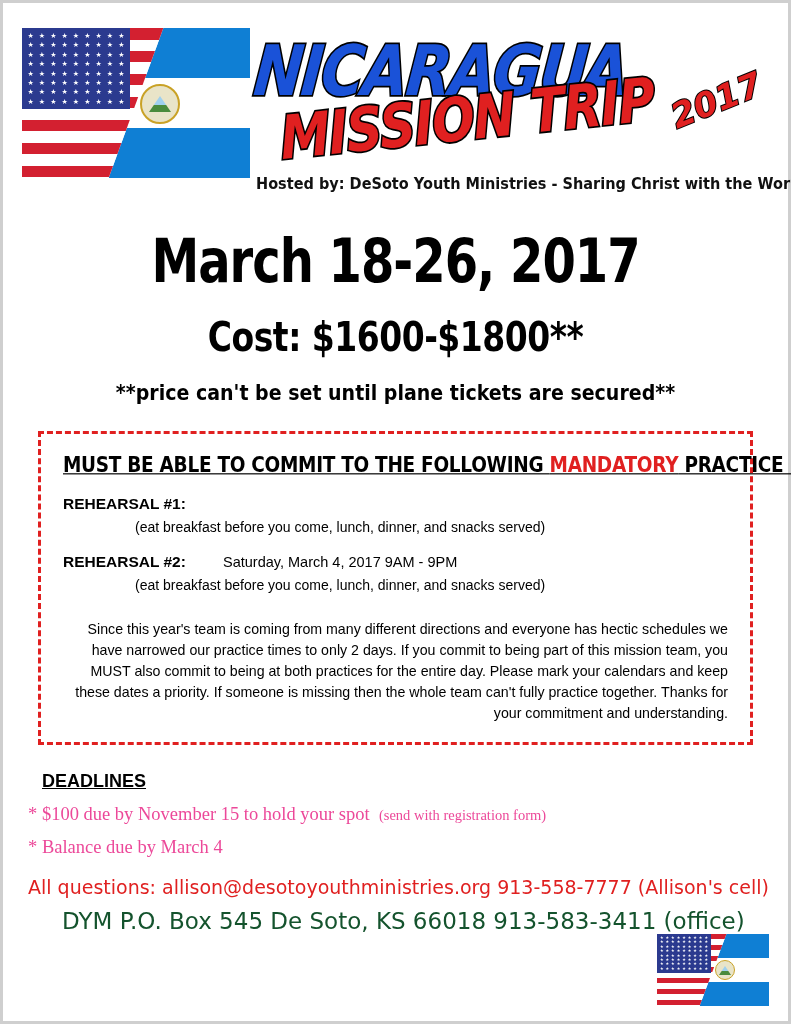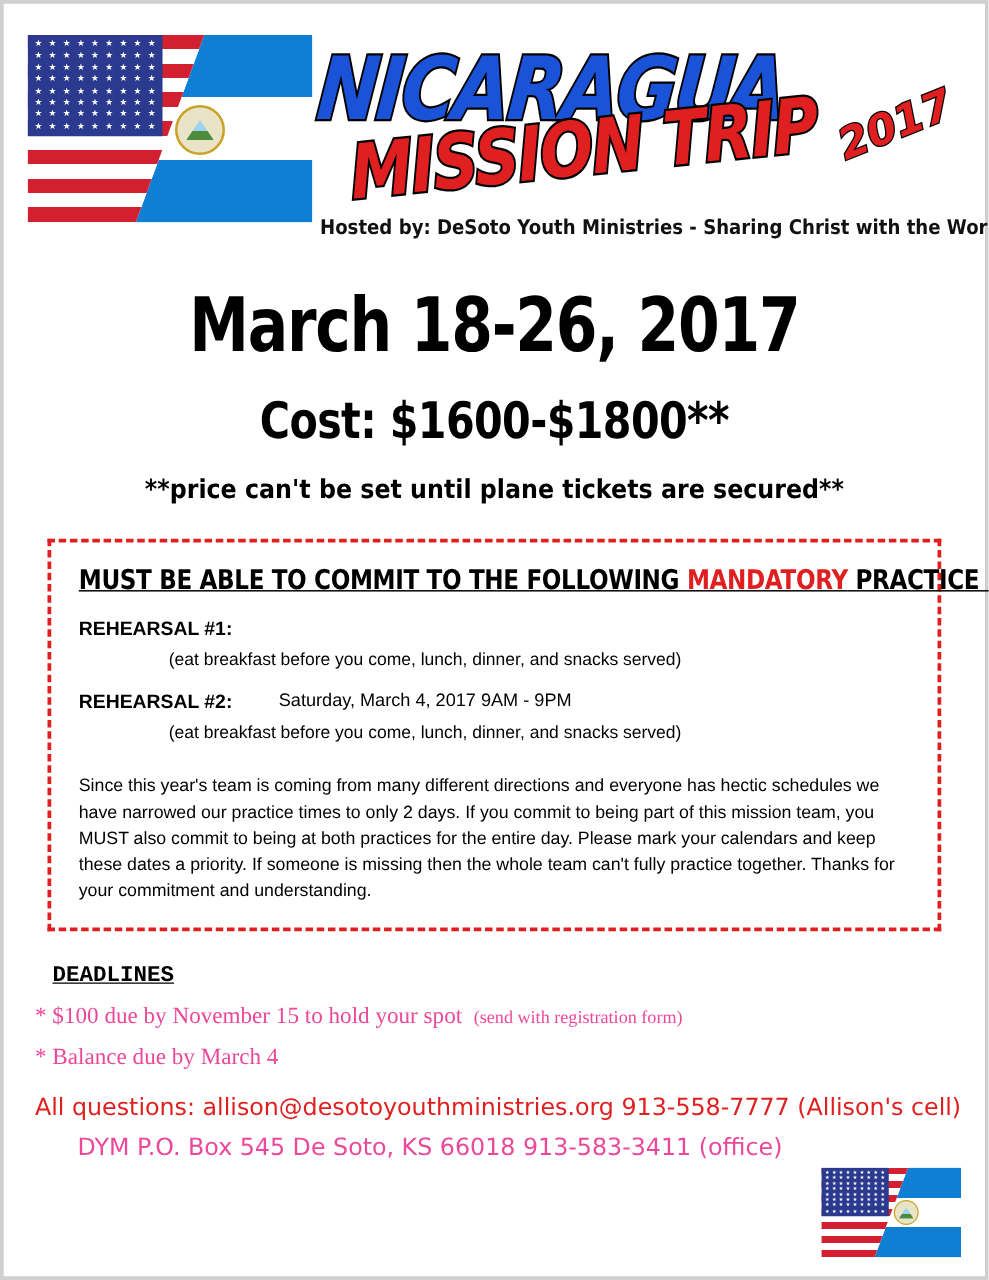--- a/index.html
+++ b/index.html
@@ -217,21 +217,21 @@
     white-space: nowrap;
     margin-bottom: 22px;
     letter-spacing: -0.3px;
   }
   .commit-head .mandatory {
     color: #e02020;
   }
   .rehearsal-row {
     margin-top: 18px;
     display: flex;
-    align-items: flex-start;
+    align-items: center;
   }
   .reh-label {
     font-family: "Liberation Sans", sans-serif;
     font-weight: bold;
     font-size: 15.5px;
     color: #000000;
     width: 160px;
     flex: 0 0 160px;
   }
   .reh-value {
@@ -245,25 +245,26 @@
     color: #000000;
     margin-left: 72px;
     margin-top: 6px;
   }
   .para {
     font-family: "Liberation Sans", sans-serif;
     font-size: 14.2px;
     line-height: 21px;
     color: #000000;
     margin-top: 26px;
+    text-align: right;
   }
 
   
   .deadlines-head {
-    font-family: Liberation Mono, monospace;
+    font-family: Liberation Sans, sans-serif;
     font-weight: bold;
     font-size: 18px;
     color: #000000;
     text-decoration: underline;
     margin: 26px 0 0 42px;
   }
   .deadline-item {
     font-family: Liberation Serif, serif;
     font-size: 18.5px;
     color: #ec4899;
@@ -277,22 +278,22 @@
   
   .contact1 {
     font-family: "DejaVu Sans", sans-serif;
     font-size: 19px;
     color: #e02020;
     margin: 18px 0 0 28px;
     white-space: nowrap;
   }
   .contact2 {
     font-family: "DejaVu Sans", sans-serif;
-    font-size: 19px;
-    color: #ec4899;
+    font-size: 23px;
+    color: #14532d;
     margin: 10px 0 0 62px;
     white-space: nowrap;
   }
 
   .footer-flag {
     position: absolute;
     right: 22px;
     bottom: 18px;
     width: 112px;
     height: 72px;

